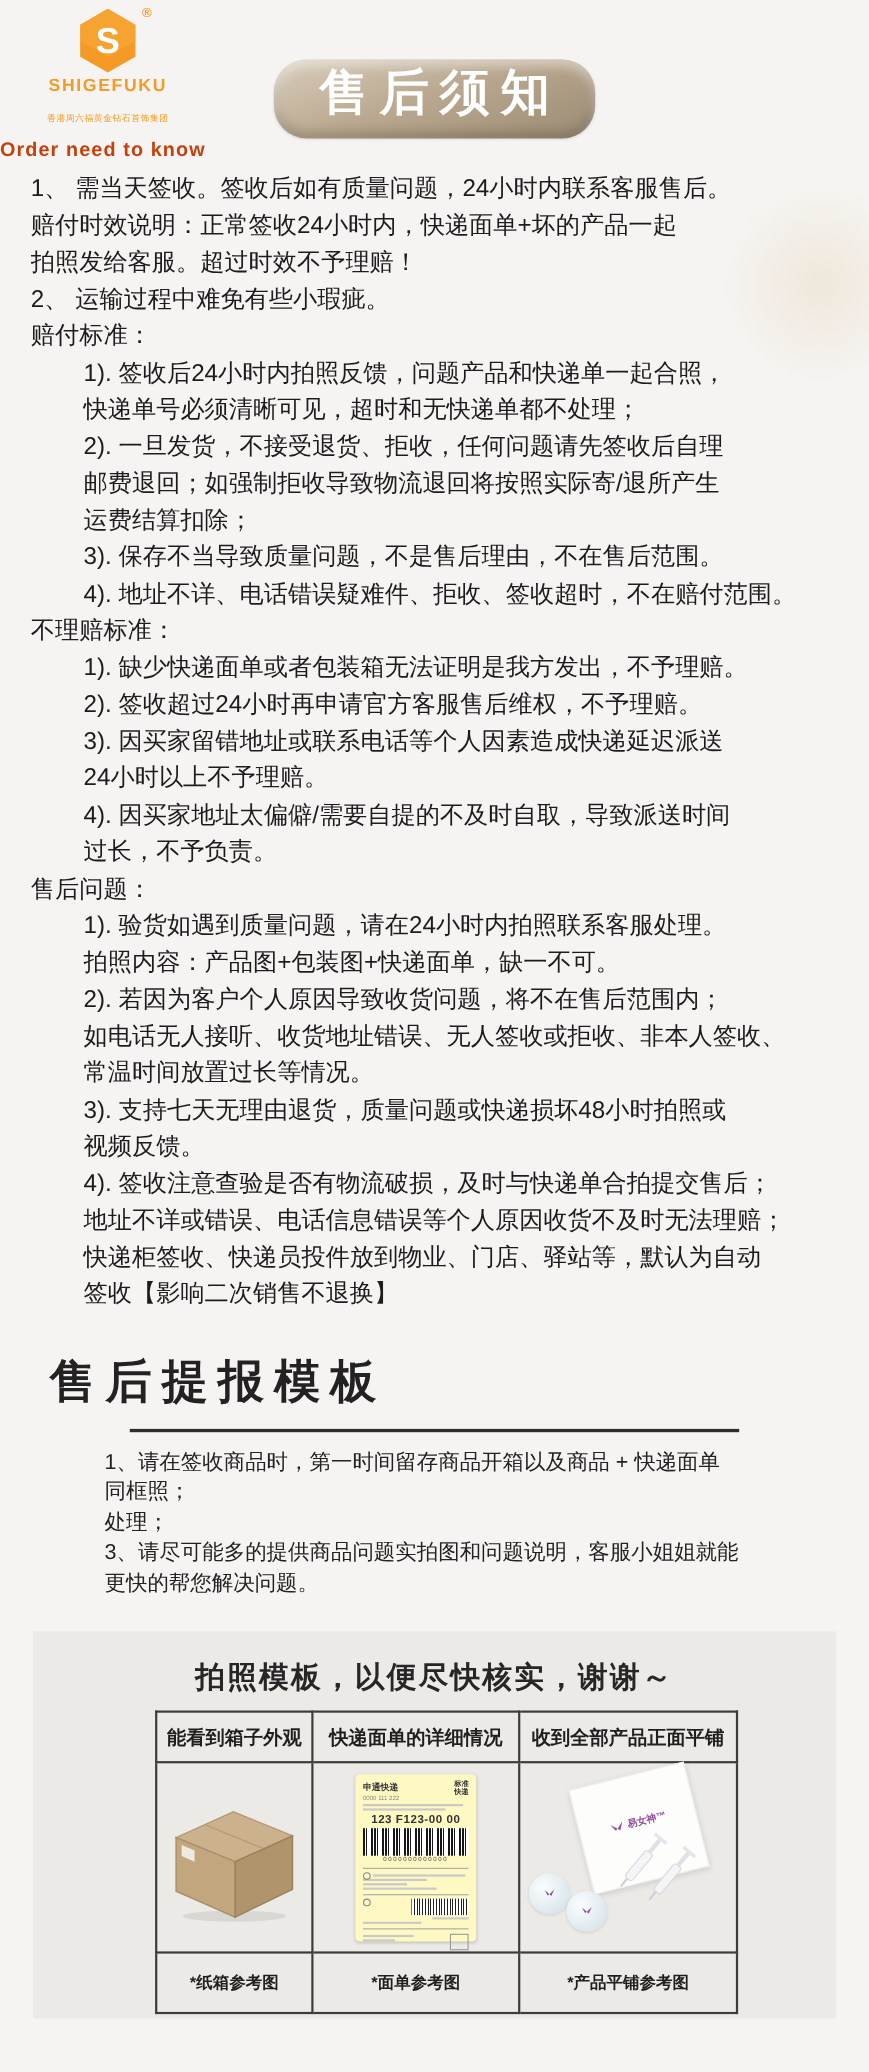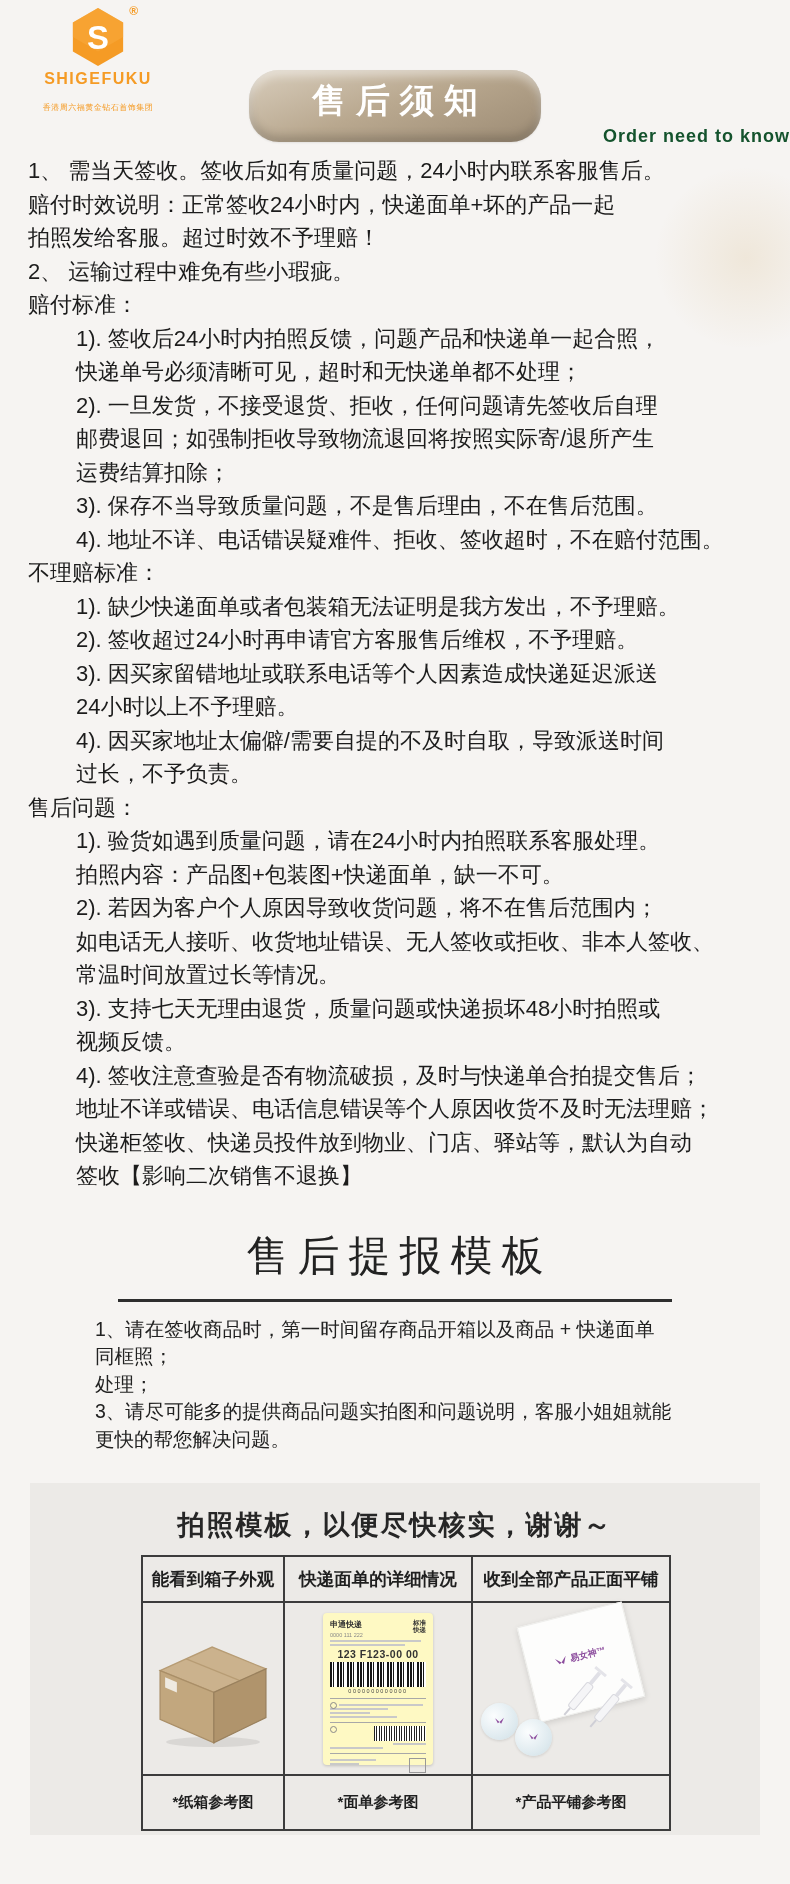--- a/index.html
+++ b/index.html
@@ -8,35 +8,35 @@
   
   .brand{position:absolute;left:18px;top:6px;width:160px;text-align:center;}
   .logo-wrap{position:relative;width:64px;margin:0 auto;}
   .hex{display:block;margin:0 auto;}
   .reg{position:absolute;right:-8px;top:-2px;font-size:12px;color:#f59b25;font-weight:700;}
   .logo-text{font-size:16px;font-weight:700;color:#f59b25;letter-spacing:1.5px;margin-top:2px;}
   .logo-sub{font-size:8px;color:#f59b25;margin-top:14px;letter-spacing:.5px;}
   .decor{position:absolute;right:-46px;top:168px;width:180px;height:180px;border-radius:50%;
          background:radial-gradient(circle,#efe7da 0%,rgba(246,244,242,0) 72%);}
   
-  .banner{position:absolute;left:50%;top:70px;transform:translateX(-50%);
+  .banner{position:absolute;left:50%;top:54px;transform:translateX(-50%);
           width:292px;height:72px;border-radius:30px;
           background:linear-gradient(160deg,#d8cdbc 0%,#b9a88f 48%,#9c8b74 100%);
           box-shadow:inset 0 6px 10px rgba(255,255,255,.45), inset 0 -6px 10px rgba(0,0,0,.18), 0 1px 2px rgba(0,0,0,.08);
-          color:#fff;font-size:34px;font-weight:700;letter-spacing:10px;text-indent:10px;
+          color:#fff;font-size:45px;font-weight:700;letter-spacing:10px;text-indent:10px;
           line-height:60px;text-align:center;}
-  .banner-sub{position:absolute;left:0;right:0;top:126px;text-align:right;
-              font-size:18px;font-weight:700;color:#14532d;letter-spacing:1px;}
+  .banner-sub{position:absolute;left:0;right:0;top:126px;text-align:left;
+              font-size:18px;font-weight:700;color:#c2410c;letter-spacing:1px;}
   
   .notice{position:absolute;left:28px;top:154px;right:20px;font-size:22px;line-height:33.5px;font-weight:500;}
   .l{white-space:nowrap;}
   .i1{padding-left:48px;}
   
-  .tpl-title{position:absolute;left:0;right:0;top:1228px;text-align:center;
-             font-size:42px;font-weight:400;color:#222;letter-spacing:9px;text-indent:9px;}
+  .tpl-title{position:absolute;left:0;right:0;top:1228px;text-align:left;
+             font-size:42px;font-weight:700;color:#222;letter-spacing:9px;text-indent:9px;padding-left:36px;}
   .tpl-rule{position:absolute;left:118px;top:1299px;width:554px;height:3px;background:#2e2e2e;}
   .tpl-list{position:absolute;left:95px;top:1316px;right:40px;
             font-size:19.5px;line-height:27.4px;font-weight:500;color:#222;}
   
   .panel{position:absolute;left:30px;top:1483px;width:730px;height:352px;background:#eceae7;}
   .panel-heading{padding-top:24px;text-align:center;font-size:27px;font-weight:700;
                  color:#262626;letter-spacing:2px;}
   table.ph{position:absolute;left:111px;top:72px;border-collapse:collapse;table-layout:fixed;}
   table.ph th,table.ph td{border:2px solid #3c3c3c;padding:0;text-align:center;vertical-align:middle;}
   table.ph th{height:44px;font-size:17.5px;font-weight:700;color:#1f1f1f;}

